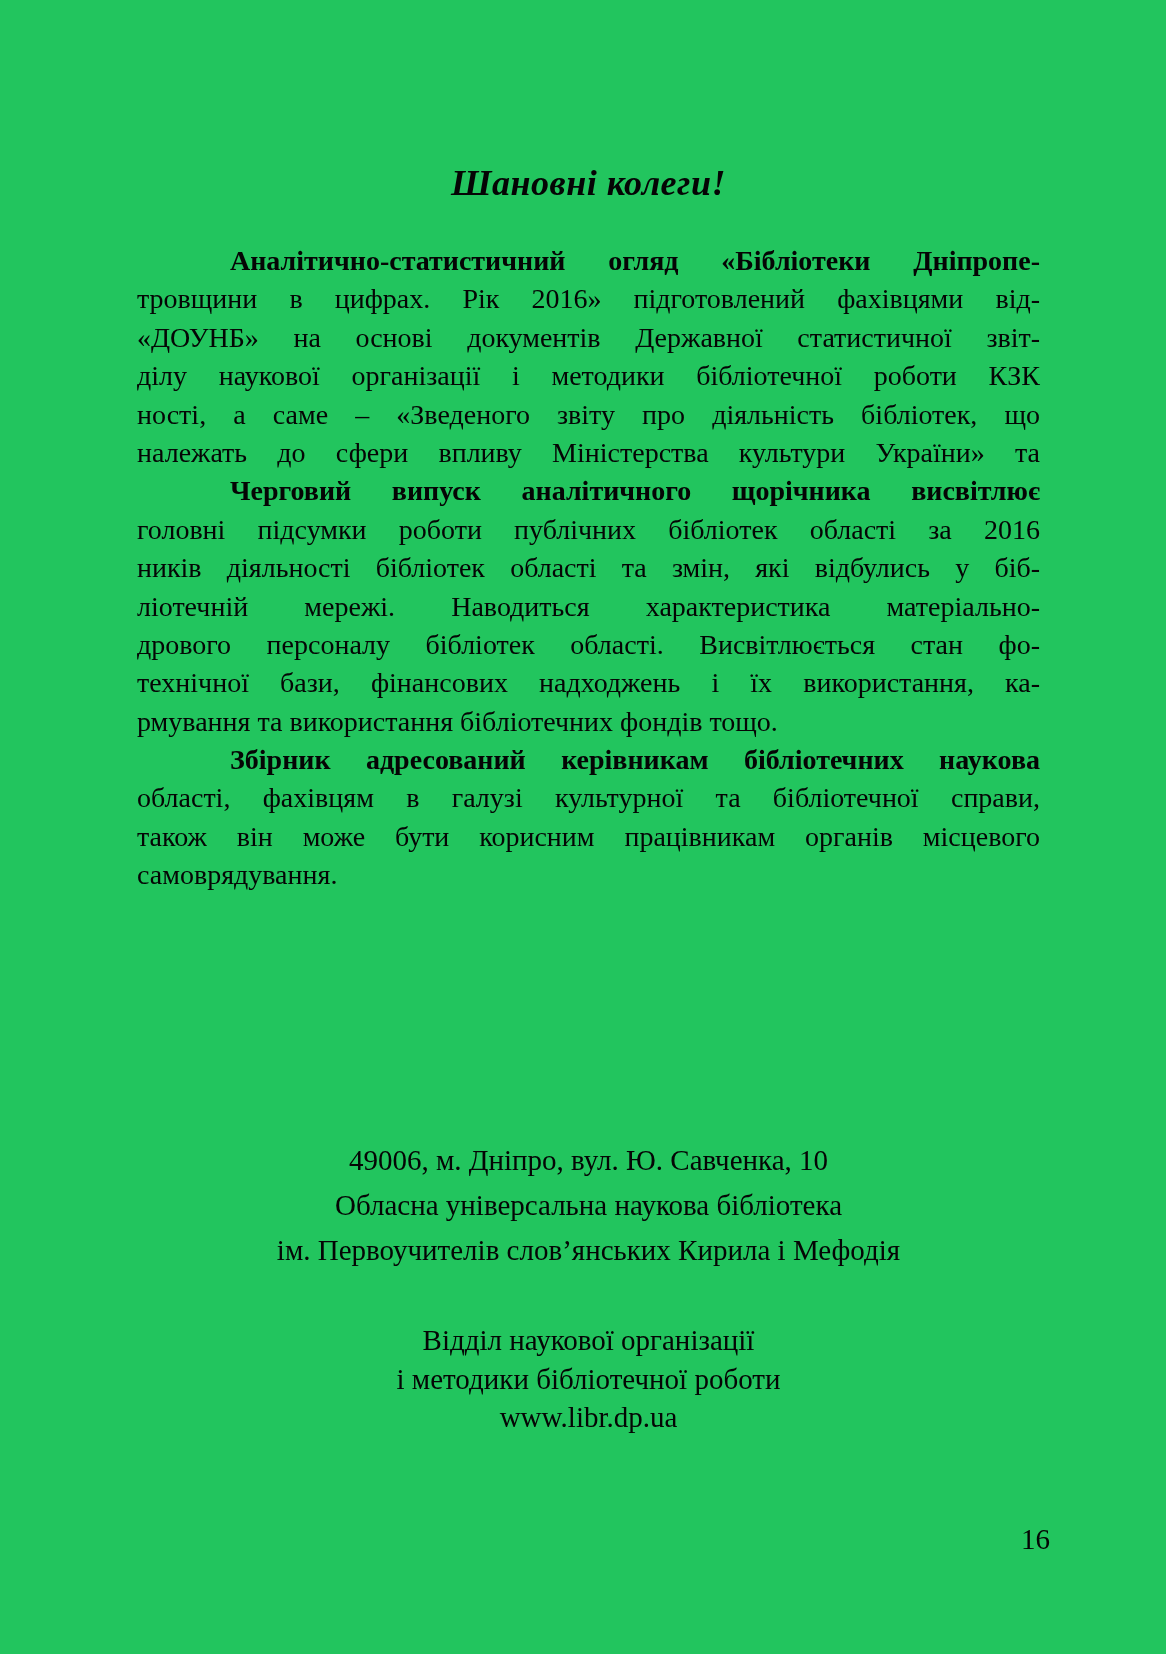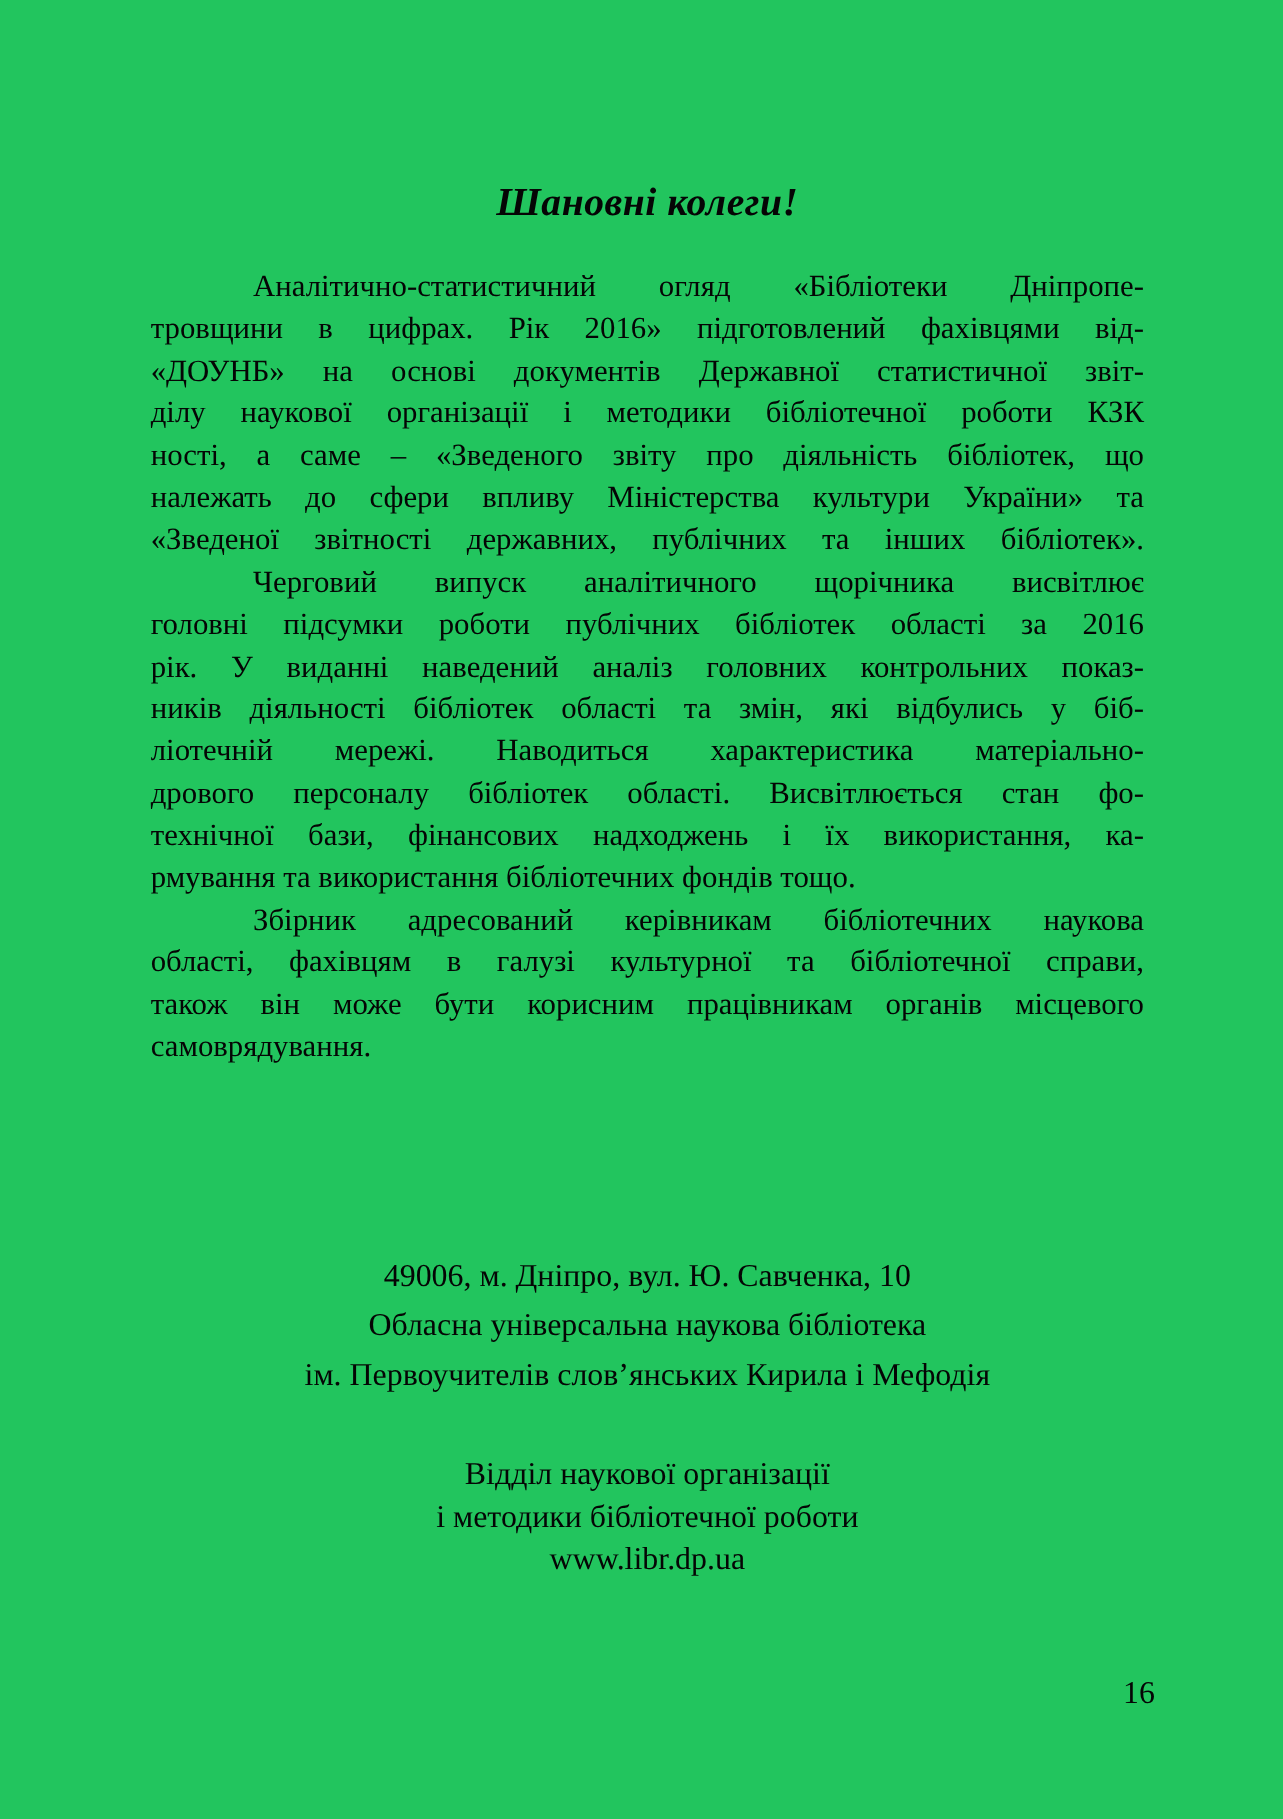--- a/index.html
+++ b/index.html
@@ -36,20 +36,21 @@
     font-size: 28px;
     line-height: 38.4px;
   }
   .line {
     height: 38.4px;
     text-align: justify;
     text-align-last: justify;
   }
   .line.indent {
     padding-left: 93px;
+    font-weight: bold;
   }
   .line.short {
     text-align: left;
     text-align-last: left;
   }
   .centered-block {
     position: absolute;
     left: 137px;
     width: 903px;
     text-align: center;
@@ -81,25 +82,23 @@
   <div class="doc-title">Шановні колеги!</div>
 
   <div class="body-text">
 
     <div class="line indent">Аналітично-статистичний огляд «Бібліотеки Дніпропе-</div>
     <div class="line">тровщини в цифрах. Рік 2016» підготовлений фахівцями від-</div>
     <div class="line">«ДОУНБ» на основі документів Державної статистичної звіт-</div>
     <div class="line">ділу наукової організації і методики бібліотечної роботи КЗК</div>
     <div class="line">ності, а саме – «Зведеного звіту про діяльність бібліотек, що</div>
     <div class="line">належать до сфери впливу Міністерства культури України» та</div>
-    <div class="line">«Зведеної звітності державних, публічних та інших бібліотек».</div>
 
     <div class="line indent">Черговий випуск аналітичного щорічника висвітлює</div>
     <div class="line">головні підсумки роботи публічних бібліотек області за 2016</div>
-    <div class="line">рік. У виданні наведений аналіз головних контрольних показ-</div>
     <div class="line">ників діяльності бібліотек області та змін, які відбулись у біб-</div>
     <div class="line">ліотечній мережі. Наводиться характеристика матеріально-</div>
     <div class="line">дрового персоналу бібліотек області. Висвітлюється стан фо-</div>
     <div class="line">технічної бази, фінансових надходжень і їх використання, ка-</div>
     <div class="line short">рмування та використання бібліотечних фондів тощо.</div>
 
     <div class="line indent">Збірник адресований керівникам бібліотечних наукова</div>
     <div class="line">області, фахівцям в галузі культурної та бібліотечної справи,</div>
     <div class="line">також він може бути корисним працівникам органів місцевого</div>
     <div class="line short">самоврядування.</div>

